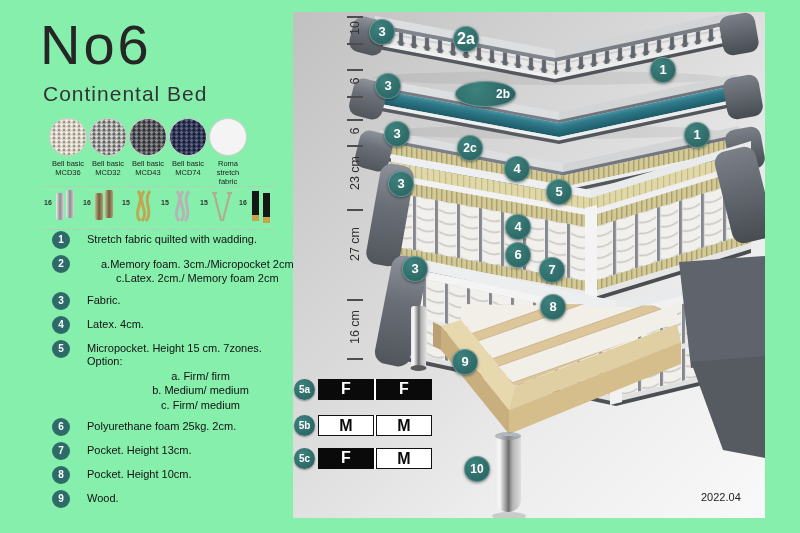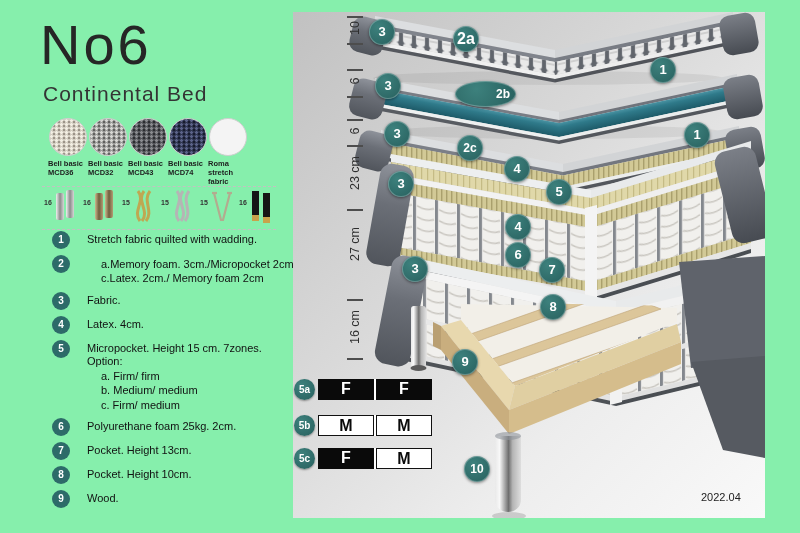--- a/index.html
+++ b/index.html
@@ -4,33 +4,33 @@
 <style>
   html,body{margin:0;padding:0;background:#fff;}
   #stage{position:relative;width:800px;height:533px;background:#86efac;overflow:hidden;
          font-family:"Liberation Sans",sans-serif;color:#222;}
   
   .title{position:absolute;left:40px;top:12px;font-size:56px;font-weight:300;
          letter-spacing:3px;color:#262626;}
   .subtitle{position:absolute;left:43px;top:82px;font-size:21px;font-weight:300;
             letter-spacing:1px;color:#343434;}
   #swatches{position:absolute;left:48px;top:118px;display:flex;}
-  .swatch-item{width:40px;text-align:left;font-weight:bold;}
+  .swatch-item{width:40px;text-align:center;}
   .swatch-circle{width:36px;height:36px;border-radius:50%;margin:0 auto;border:1px solid #cfcfcf;}
   .swatch-label{font-size:7.5px;line-height:1.2;margin-top:3px;color:#1d1d1d;}
   #legs{position:absolute;left:42px;top:186px;display:flex;
         border-top:1px dashed #c2c2c2;border-bottom:1px dashed #c2c2c2;padding:2px 0;}
   .leg-item{width:39px;display:flex;align-items:flex-start;justify-content:center;}
   .leg-num{font-size:7px;font-weight:bold;color:#333;margin:10px 1px 0 0;}
   #features{position:absolute;left:52px;top:231px;width:248px;}
   .feat-row{display:flex;margin-bottom:6px;}
   .feat-circle{flex:0 0 18px;width:18px;height:18px;border-radius:50%;background:#2d6b69;
                color:#fff;font-size:10px;font-weight:bold;text-align:center;line-height:18px;}
   .feat-body{margin-left:17px;font-size:11px;line-height:1.25;color:#111;padding-top:2px;}
-  .feat-sub{margin-left:14px;font-size:11px;line-height:1.3;color:#111;}
+  .feat-sub{margin-left:14px;font-size:11px;line-height:1.3;color:#111;text-align:center;}
   
   #panel{position:absolute;left:293px;top:12px;width:472px;height:506px;
          background:linear-gradient(135deg,#c1c1c1 0%,#d9d9d9 40%,#ededed 70%,#f9f9f9 100%);}
   #bed-art{position:absolute;left:0;top:0;}
   .ruler-label{position:absolute;left:40px;width:44px;text-align:center;font-size:12.5px;
                color:#2e2e2e;transform:rotate(-90deg);}
   .ruler-tick{position:absolute;left:54px;width:16px;height:2px;background:#4d4d4d;}
   .callout{position:absolute;width:26px;height:26px;border-radius:50%;
            background:radial-gradient(circle at 35% 30%,#3d817d,#275f5d);
            box-shadow:0 1px 3px rgba(0,0,0,.45),inset 0 0 0 1px rgba(255,255,255,.25);

